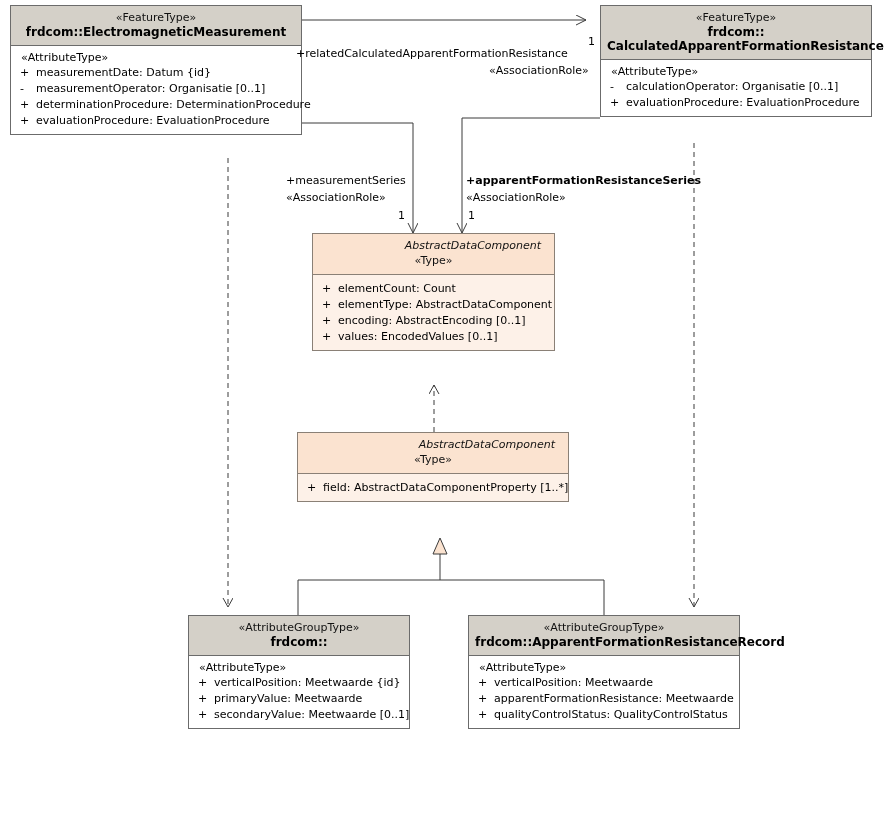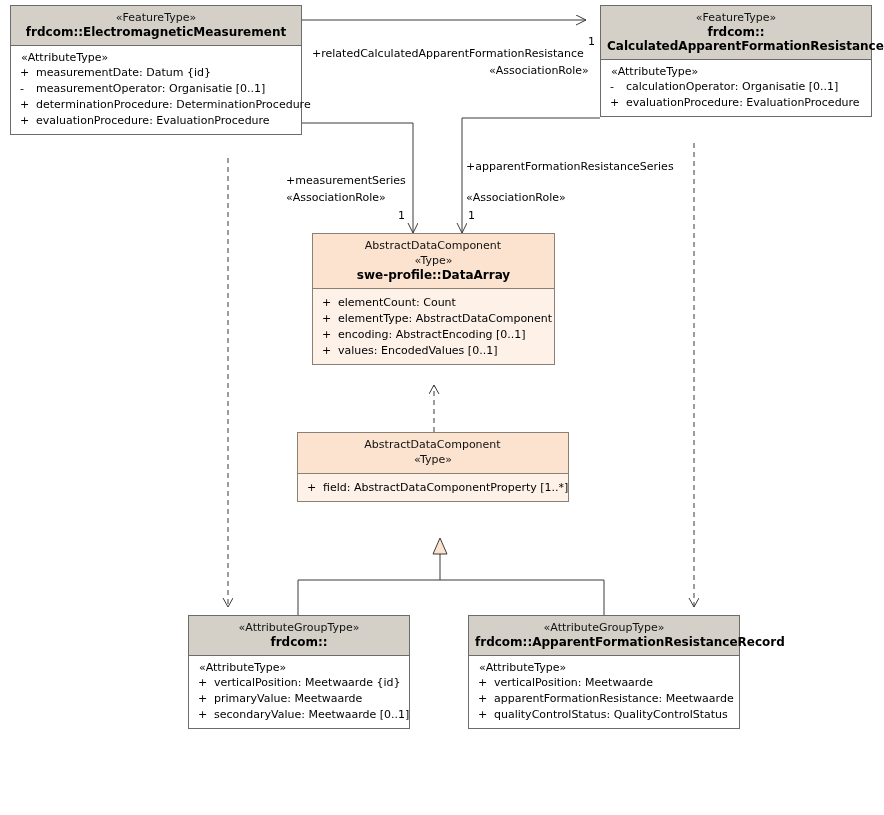--- a/index.html
+++ b/index.html
@@ -50,22 +50,24 @@
     text-align: center;
     border-bottom: 1px solid #6b6b6b;
   }
   .cls.peach > .head { border-bottom: 1px solid #8a8076; }
   .stereo {
     font-size: 11px;
     line-height: 14px;
     color: #111;
   }
   .abstract-name {
-    font-size: 11px;
-    line-height: 14px;
+    font-style: italic;
+    font-size: 11px;
+    line-height: 14px;
+    text-align: right;
     padding: 3px 7px 1px 6px;
     color: #111;
   }
   .clsname {
     font-weight: bold;
     font-size: 12px;
     line-height: 14px;
     color: #000;
   }
   .attrblock {
@@ -180,21 +182,20 @@
         <span class="vis">+</span>
         <span class="attrtext">evaluationProcedure: EvaluationProcedure</span>
       </div>
     </div>
   </div>
 
   <div class="cls peach" style="left:312px; top:233px; width:243px;">
     <div class="head" style="padding-top:2px;">
       <div class="abstract-name">AbstractDataComponent</div>
       <div class="stereo">«Type»</div>
-      <div class="clsname">swe-profile::DataArray</div>
     </div>
     <div class="attrblock" style="padding-top:6px;">
       <div class="attrrow">
         <span class="vis">+</span>
         <span class="attrtext">elementCount: Count</span>
       </div>
       <div class="attrrow">
         <span class="vis">+</span>
         <span class="attrtext">elementType: AbstractDataComponent</span>
       </div>
@@ -259,25 +260,25 @@
         <span class="vis">+</span>
         <span class="attrtext">apparentFormationResistance: Meetwaarde</span>
       </div>
       <div class="attrrow">
         <span class="vis">+</span>
         <span class="attrtext">qualityControlStatus: QualityControlStatus</span>
       </div>
     </div>
   </div>
 
-  <div class="lbl" style="left:312px; top:47px;">+relatedCalculatedApparentFormationResistance</div>
+  <div class="lbl" style="left:296px; top:47px;">+relatedCalculatedApparentFormationResistance</div>
   <div class="lbl" style="left:489px; top:64px;">«AssociationRole»</div>
   <div class="mult" style="left:588px; top:36px;">1</div>
 
   <div class="lbl" style="left:286px; top:174px;">+measurementSeries</div>
   <div class="lbl" style="left:286px; top:191px;">«AssociationRole»</div>
   <div class="mult" style="left:398px; top:210px;">1</div>
 
-  <div class="lbl" style="left:466px; top:160px;">+apparentFormationResistanceSeries</div>
+  <div class="lbl" style="left:466px; top:174px;font-weight:bold;">+apparentFormationResistanceSeries</div>
   <div class="lbl" style="left:466px; top:191px;">«AssociationRole»</div>
   <div class="mult" style="left:468px; top:210px;">1</div>
 
 </div>
 
 </body></html>

